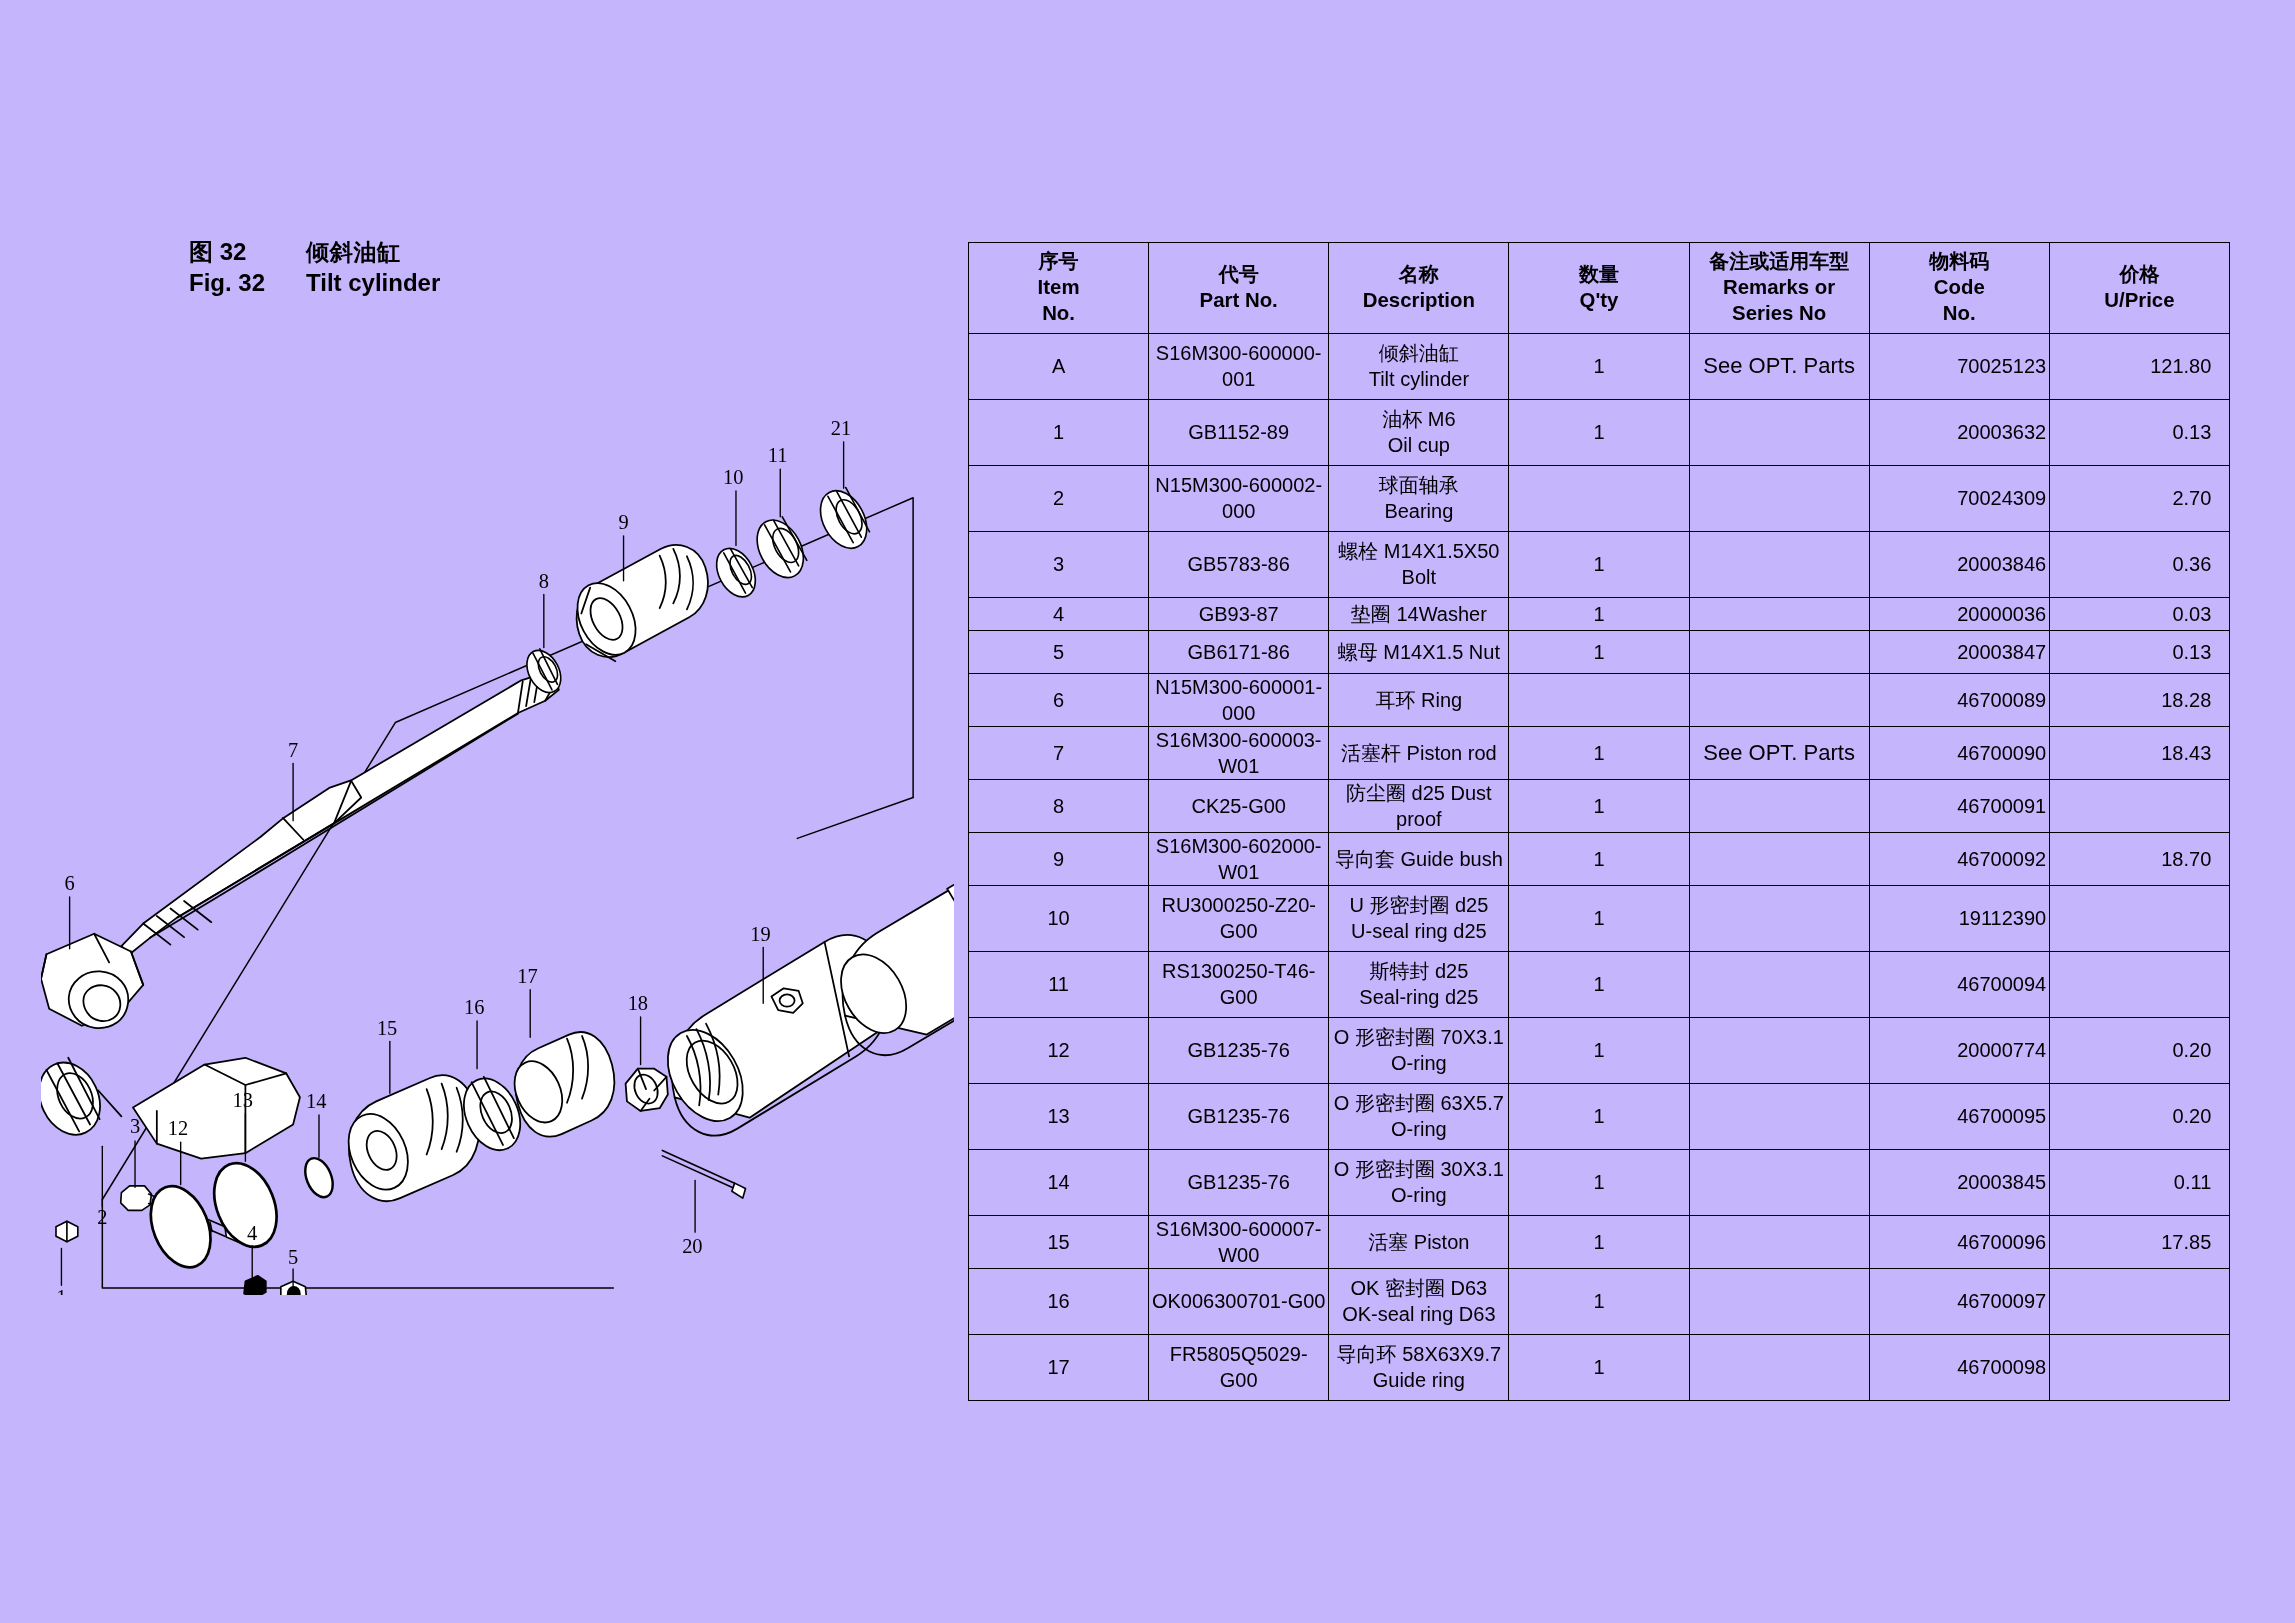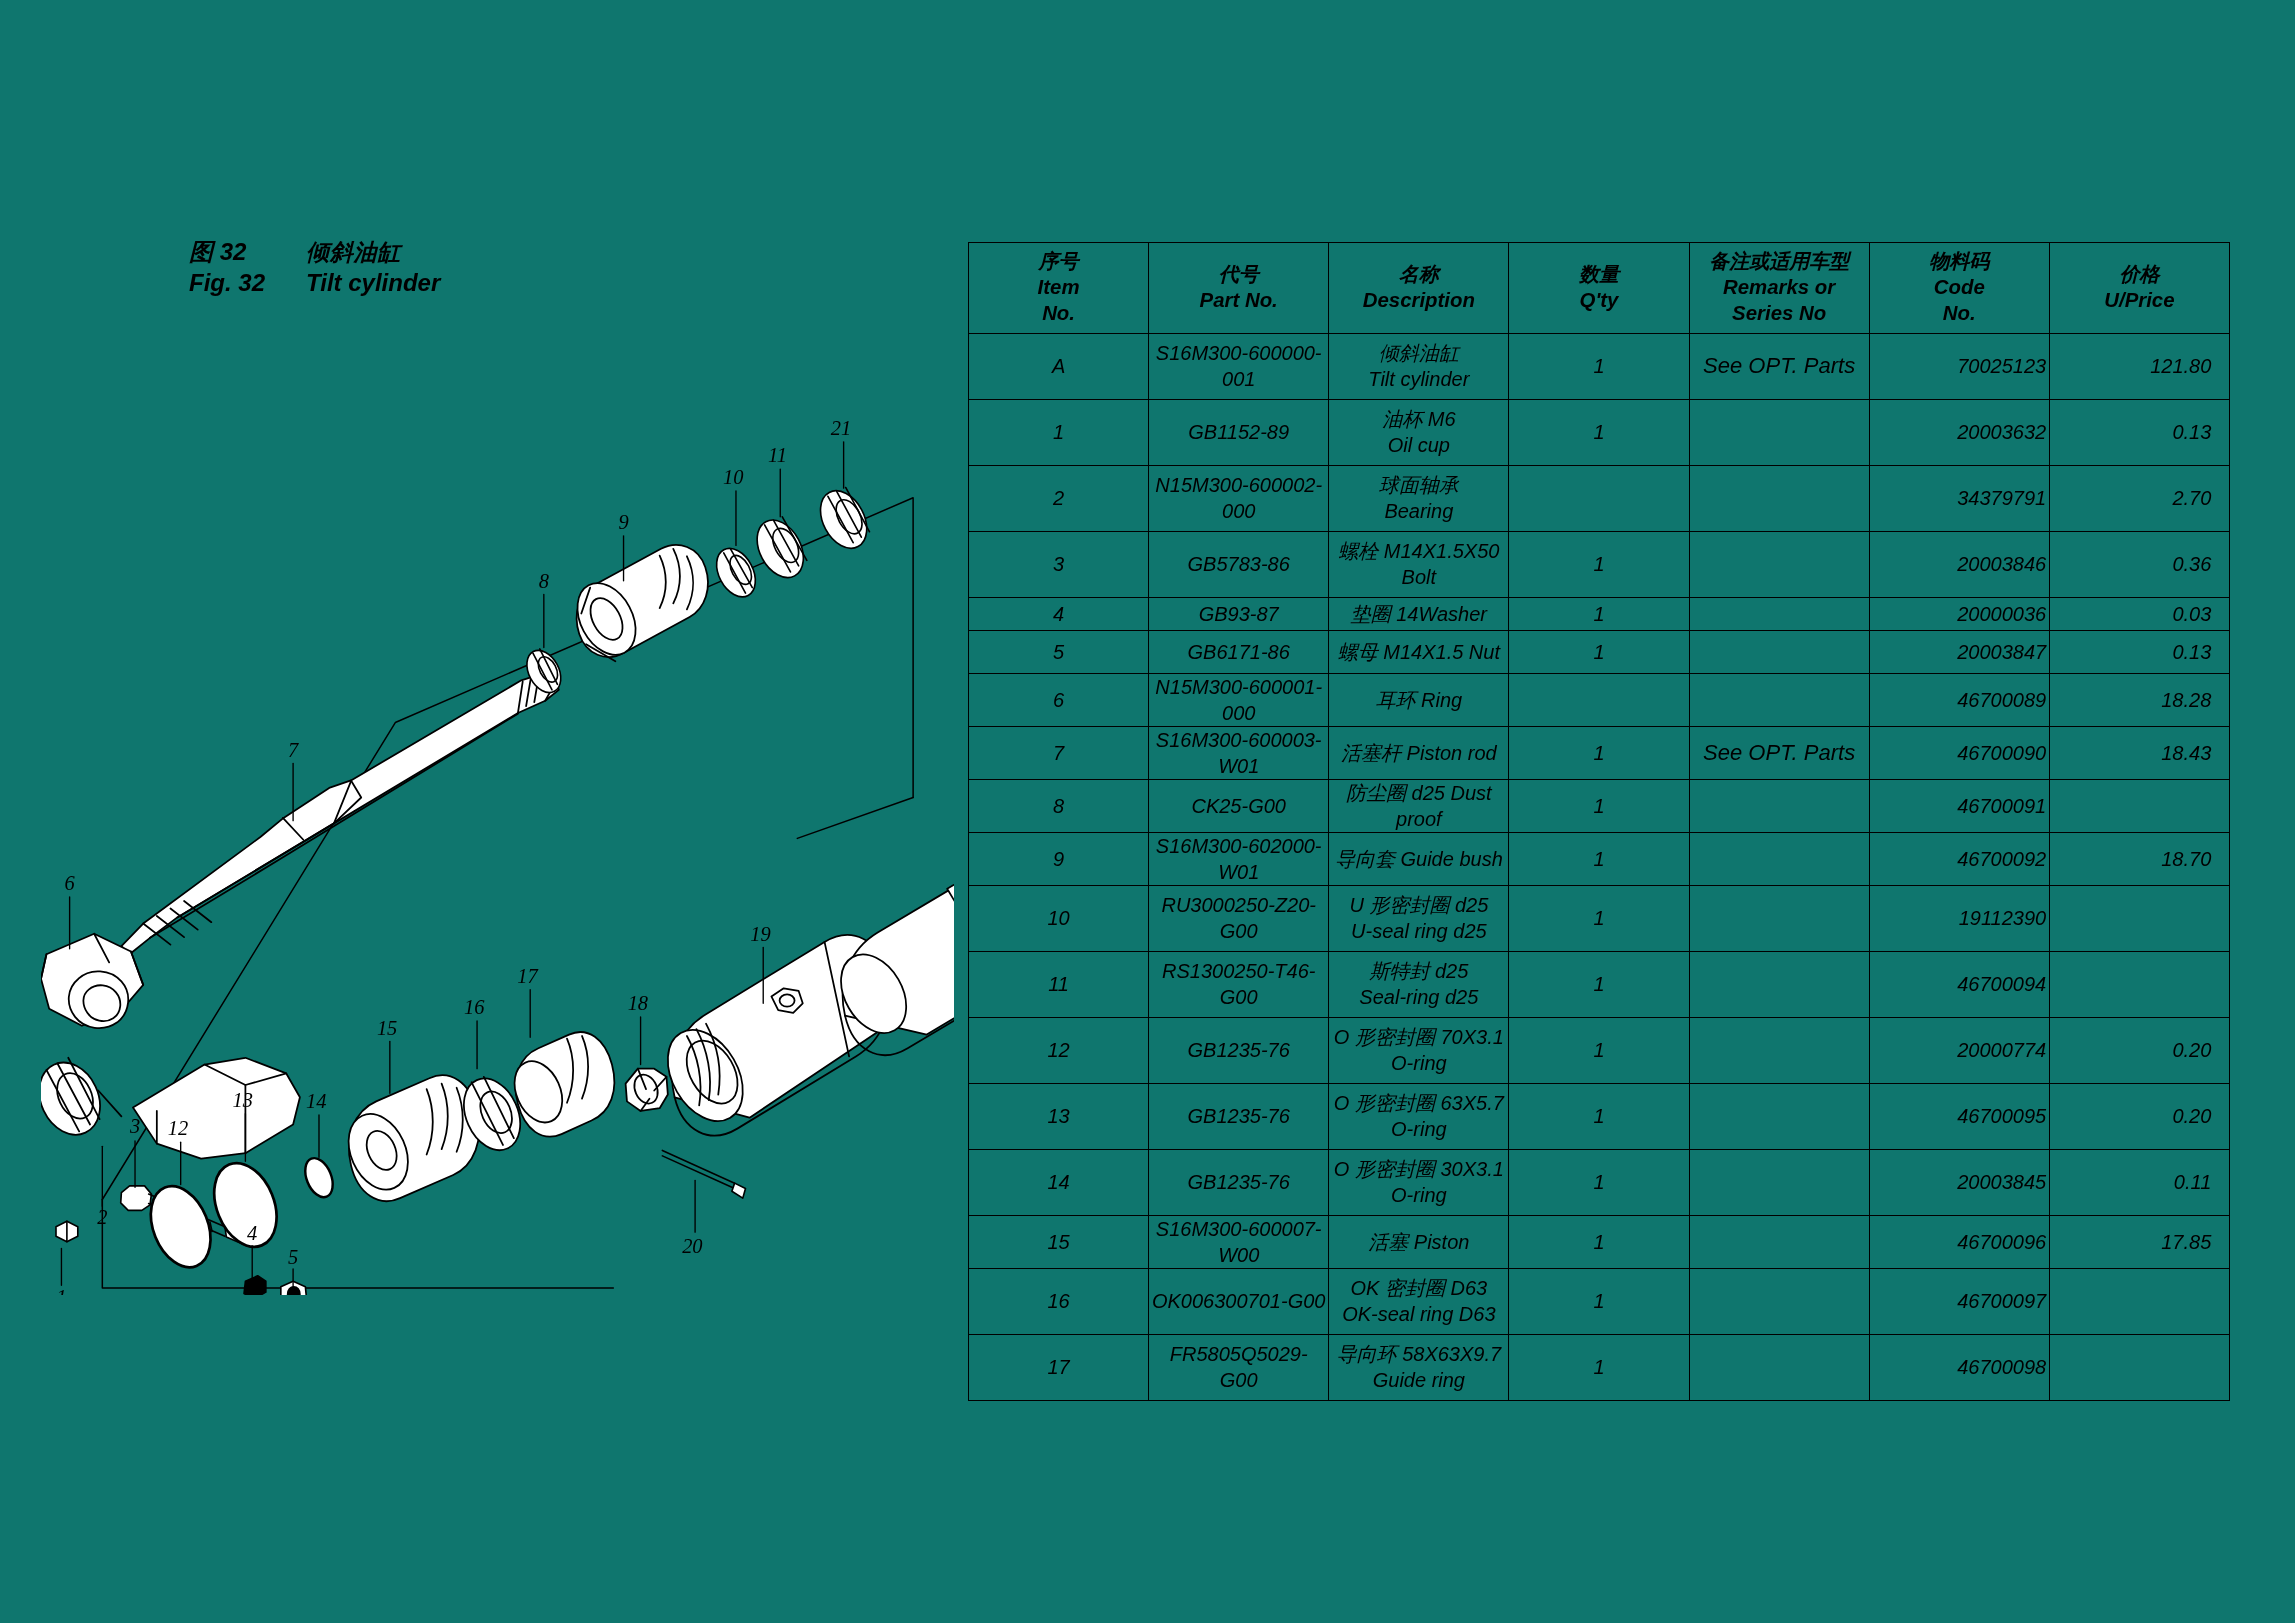--- a/index.html
+++ b/index.html
@@ -3,21 +3,21 @@
 <meta charset="utf-8">
 <style>
   html,body{margin:0;padding:0;background:#ffffff;}
   body{
     width:2295px;height:1623px;
     font-family:"Liberation Sans","DejaVu Sans",sans-serif;
     color:#000;
     position:relative;
     overflow:hidden;
   }
-  #page{position:absolute;inset:0;background:#0f766e;font-style:italic;}
+  #page{position:absolute;inset:0;background:#c4b5fd;}
 
   
   #title-block{position:absolute;left:189px;top:237px;line-height:1.28;}
   #title-block .trow{display:flex;align-items:baseline;white-space:nowrap;}
   #title-block .fig{font-weight:bold;font-size:24px;width:117px;display:inline-block;}
   #title-block .nm{font-weight:bold;font-size:24px;}
   #title-block .cn{font-weight:bold;font-size:23px;letter-spacing:0.7px;}
 
   
   #diagram{position:absolute;left:41px;top:409px;width:913px;height:886px;}
@@ -344,21 +344,21 @@
         </tr>
         <tr class="r-tall">
           <td class="c-item">2</td>
           <td class="c-part">N15M300-600002-000</td>
           <td class="c-desc">
             <span class="dl">球面轴承</span>
             <span class="dl2">Bearing</span>
           </td>
           <td class="c-qty"></td>
           <td class="c-rem"></td>
-          <td class="c-code">34379791</td>
+          <td class="c-code">70024309</td>
           <td class="c-price">2.70</td>
         </tr>
         <tr class="r-tall">
           <td class="c-item">3</td>
           <td class="c-part">GB5783-86</td>
           <td class="c-desc">
             <span class="dl">螺栓 M14X1.5X50</span>
             <span class="dl2">Bolt</span>
           </td>
           <td class="c-qty">1</td>

